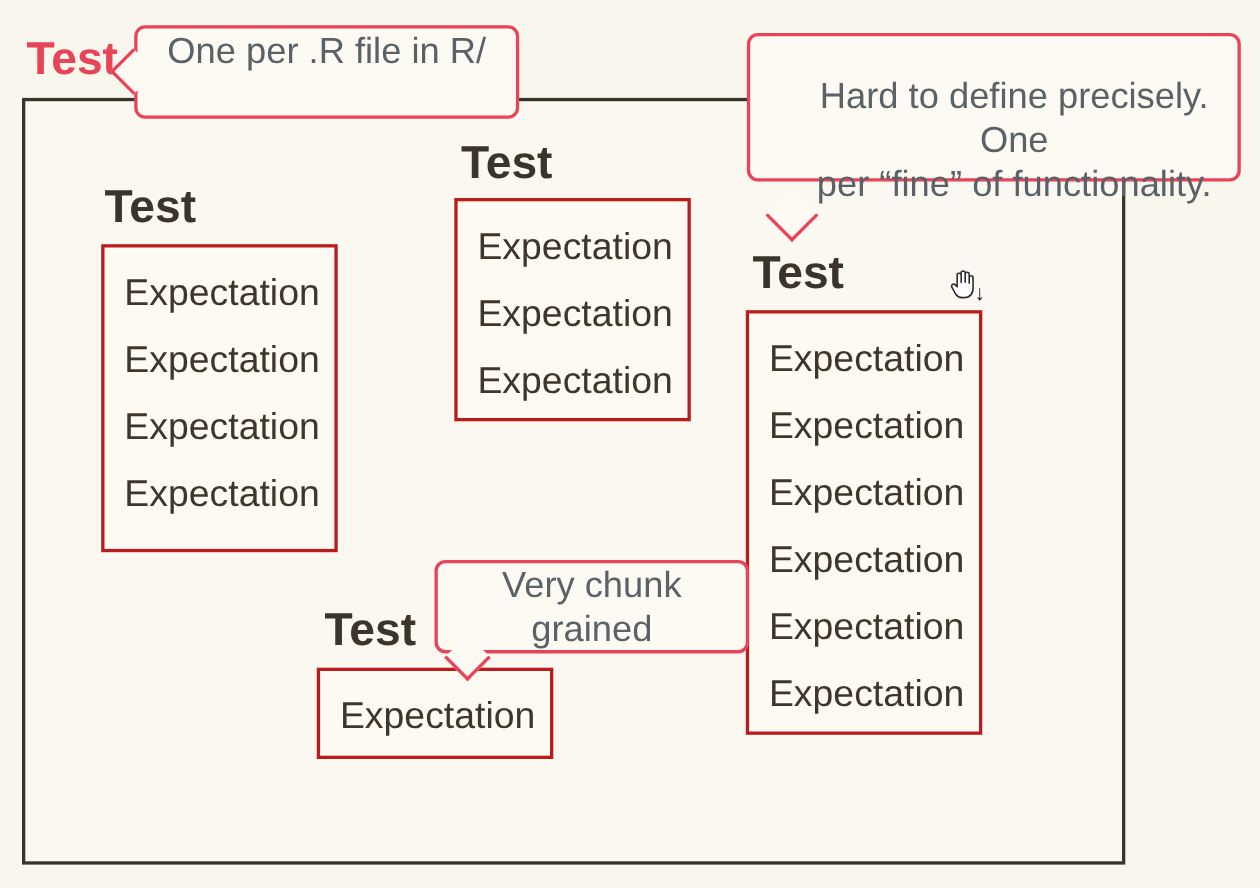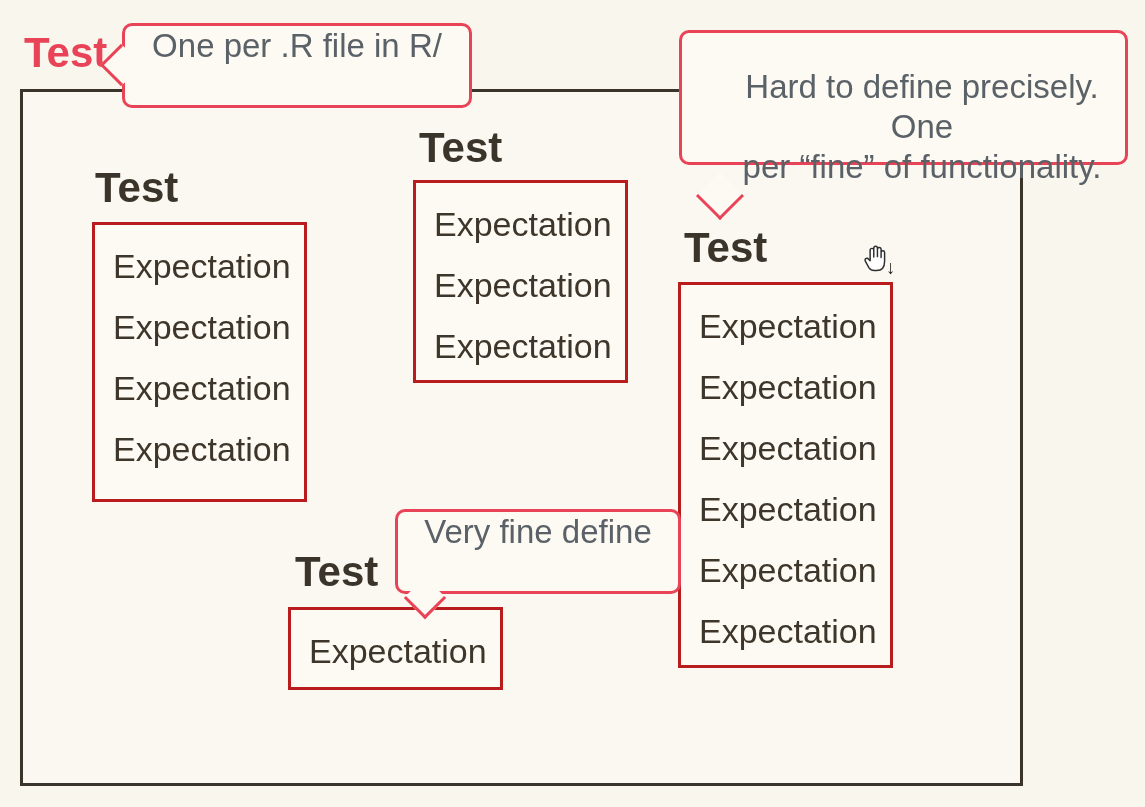--- a/index.html
+++ b/index.html
@@ -104,16 +104,16 @@
   </div>
 
   <div class="callout" id="callout-test">
     <div class="tail point-down"></div>
     <span>Hard to define precisely. One</span>
     <span>per “fine” of functionality.</span>
   </div>
 
   <div class="callout" id="callout-exp">
     <div class="tail point-down"></div>
-    <span>Very fine define</span>
+    <span>Very chunk grained</span>
   </div>
 
 </div>
 
 </body></html>

